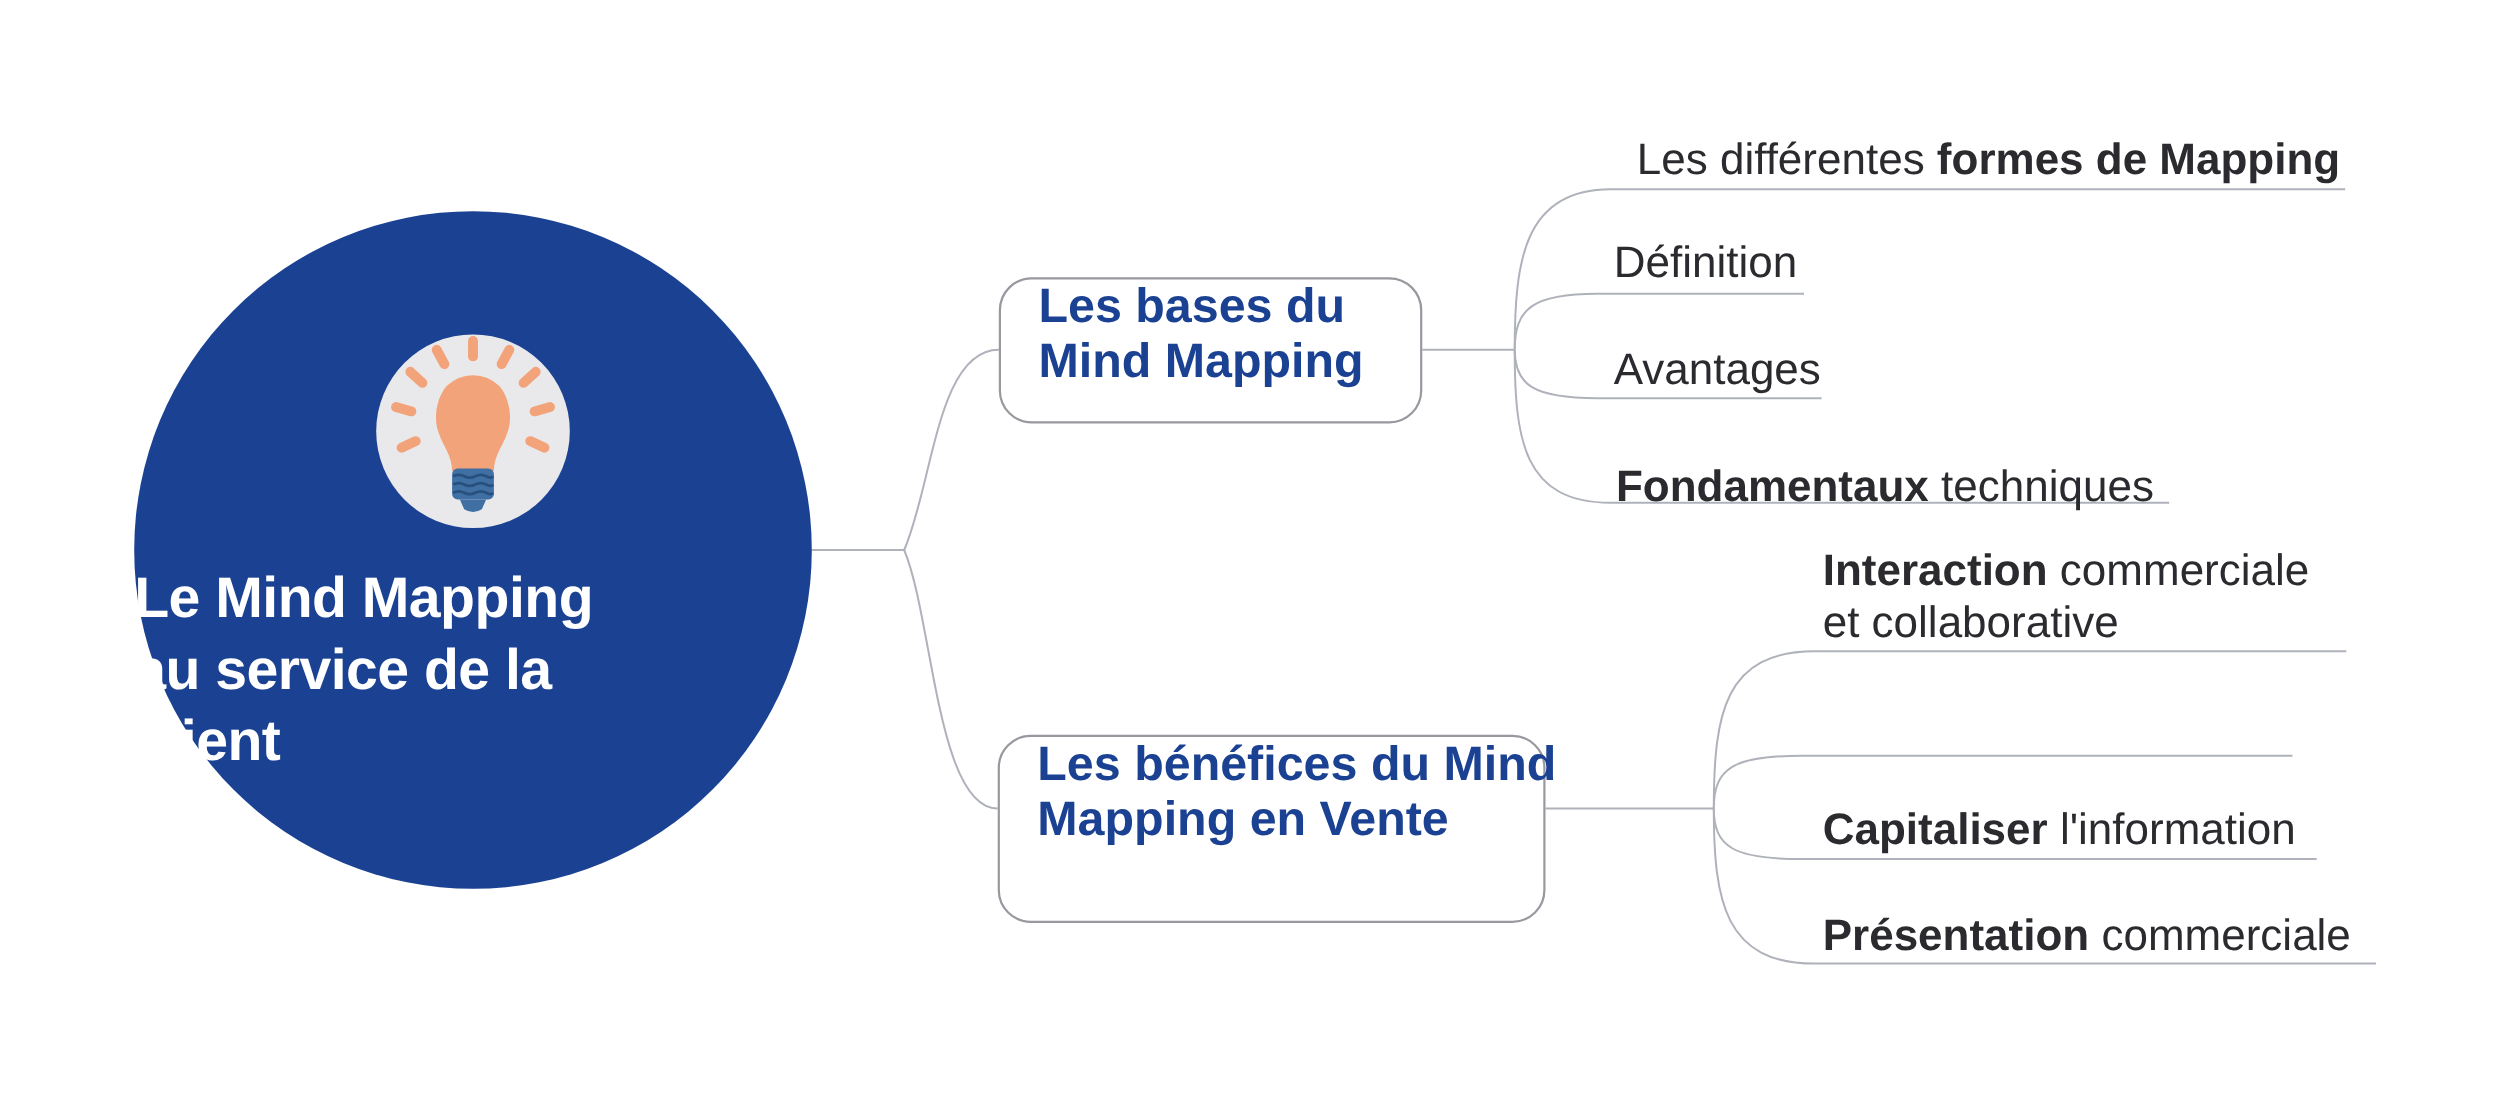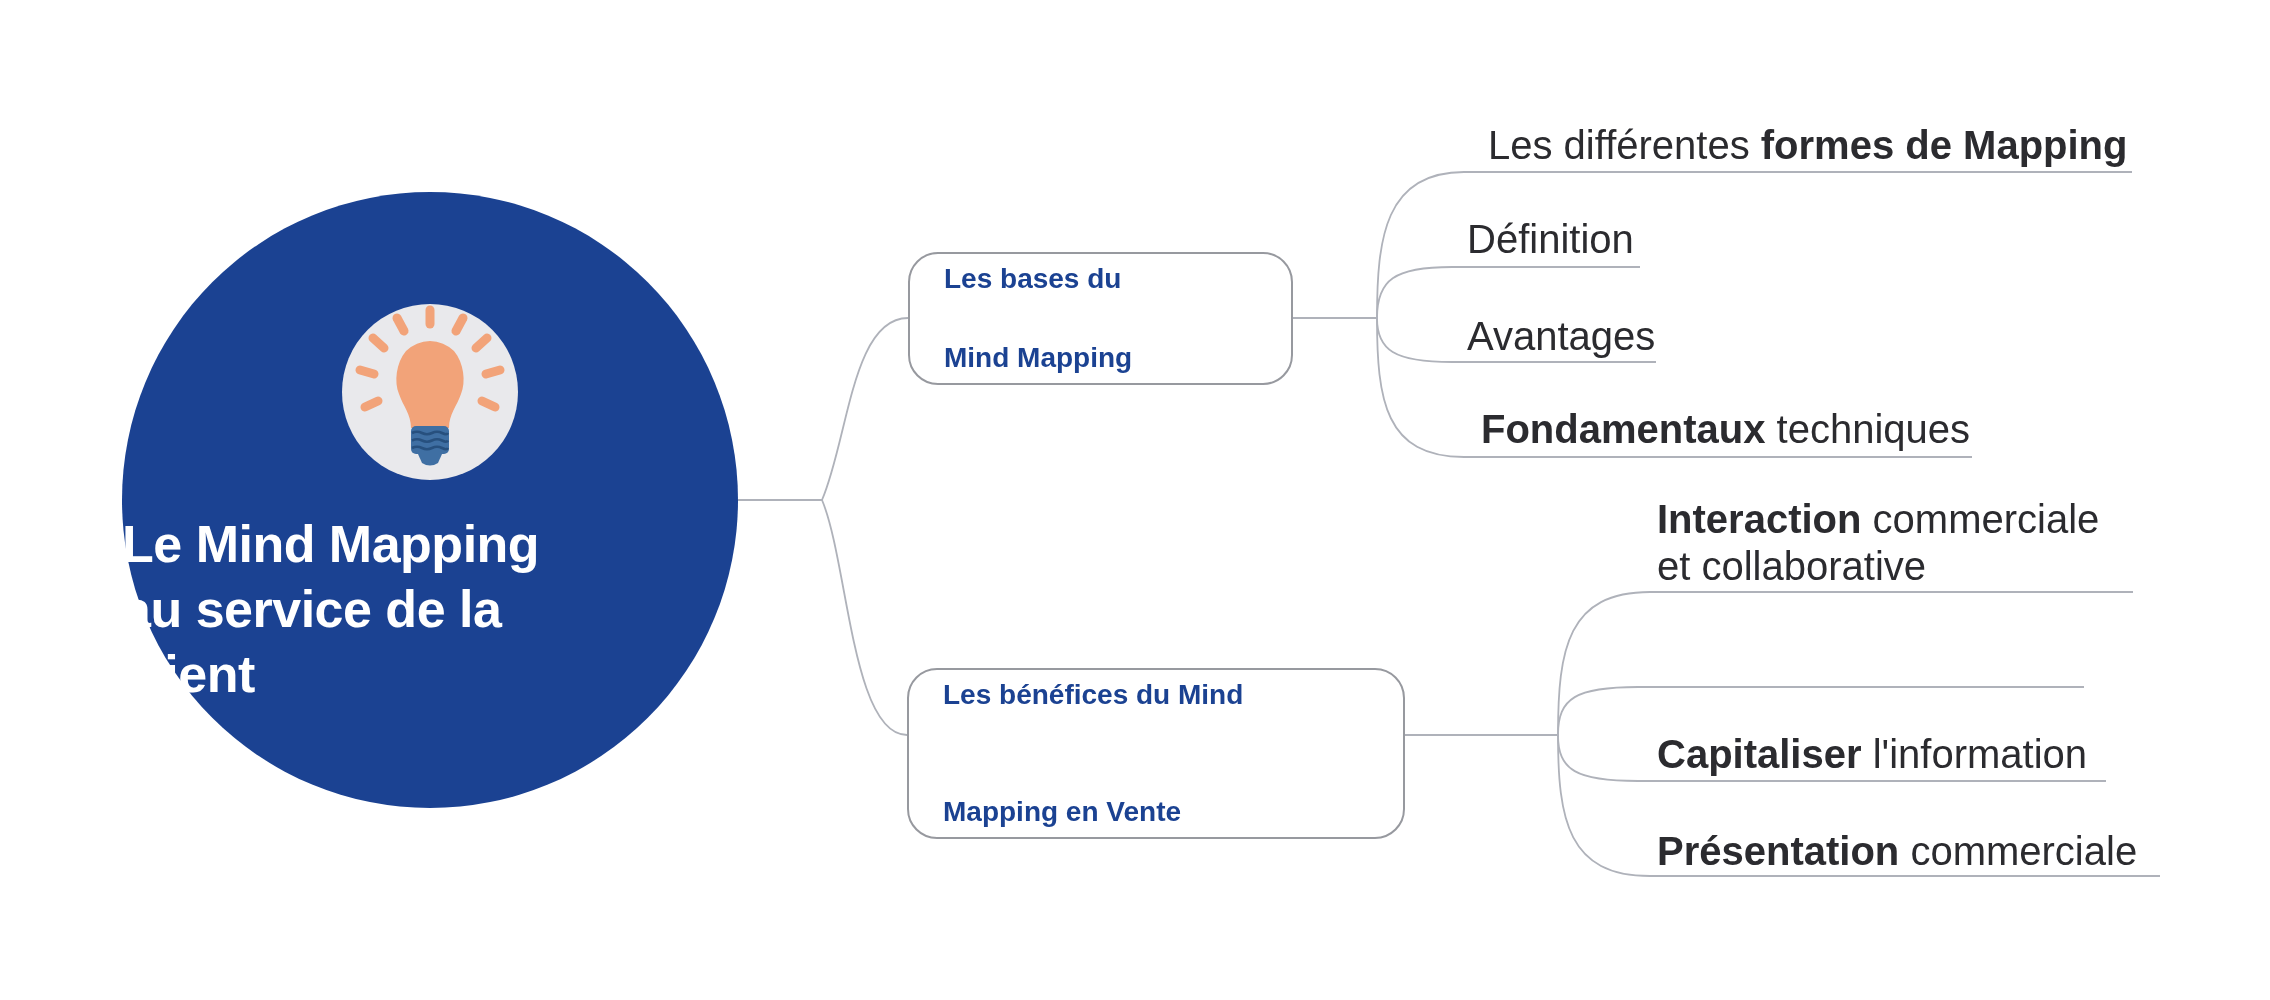--- a/index.html
+++ b/index.html
@@ -25,23 +25,23 @@
   .bulb-badge{
     position:absolute;left:342px;top:304px;width:176px;height:176px;
     border-radius:50%;background:#E9E9EC;
     display:flex;align-items:center;justify-content:center;
   }
 
   
   .topic-box{
     position:absolute;background:#ffffff;
     border:2px solid #97999F;border-radius:30px;
-    display:flex;flex-direction:column;justify-content:space-between;
+    display:flex;flex-direction:column;justify-content:flex-start;
     padding-left:34px;box-sizing:border-box;
-    color:#1B4292;font-weight:bold;font-size:28px;line-height:50px;
+    color:#1B4292;font-weight:bold;font-size:44px;line-height:50px;
     white-space:nowrap;
   }
   #topic-bases{left:908px;top:252px;width:385px;height:133px;}
   #topic-benefices{left:907px;top:668px;width:498px;height:171px;}
 
   
   .leaf{
     position:absolute;font-size:40px;line-height:47px;
     color:#2B2B2F;white-space:nowrap;
   }
@@ -129,21 +129,21 @@
   <div class="leaf" style="left:1467px;top:216px;">
     <span>Définition</span><span class="bold-run"></span><span></span>
     
   </div>
 
   <div class="leaf" style="left:1467px;top:313px;">
     <span>Avantages</span><span class="bold-run"></span><span></span>
     
   </div>
 
-  <div class="leaf" style="left:1469px;top:406px;margin-left:12px;">
+  <div class="leaf" style="left:1469px;top:419px;">
     <span></span><span class="bold-run">Fondamentaux</span><span> techniques</span>
     
   </div>
 
   <div class="leaf" style="left:1657px;top:496px;">
     <span class="bold-run">Interaction</span><span> commerciale</span>
     <div class="leaf-line2">et collaborative</div>
   </div>
 
 

